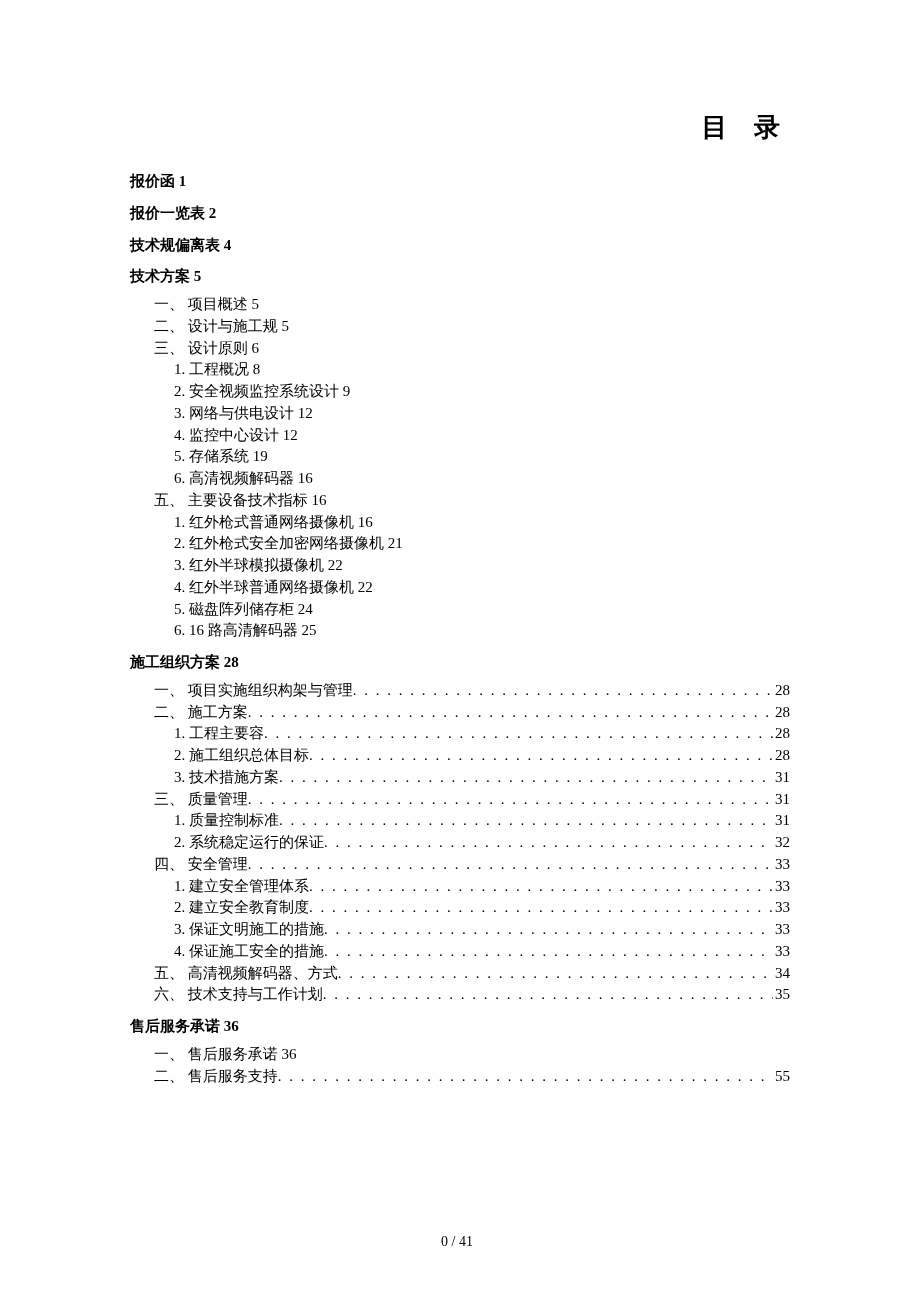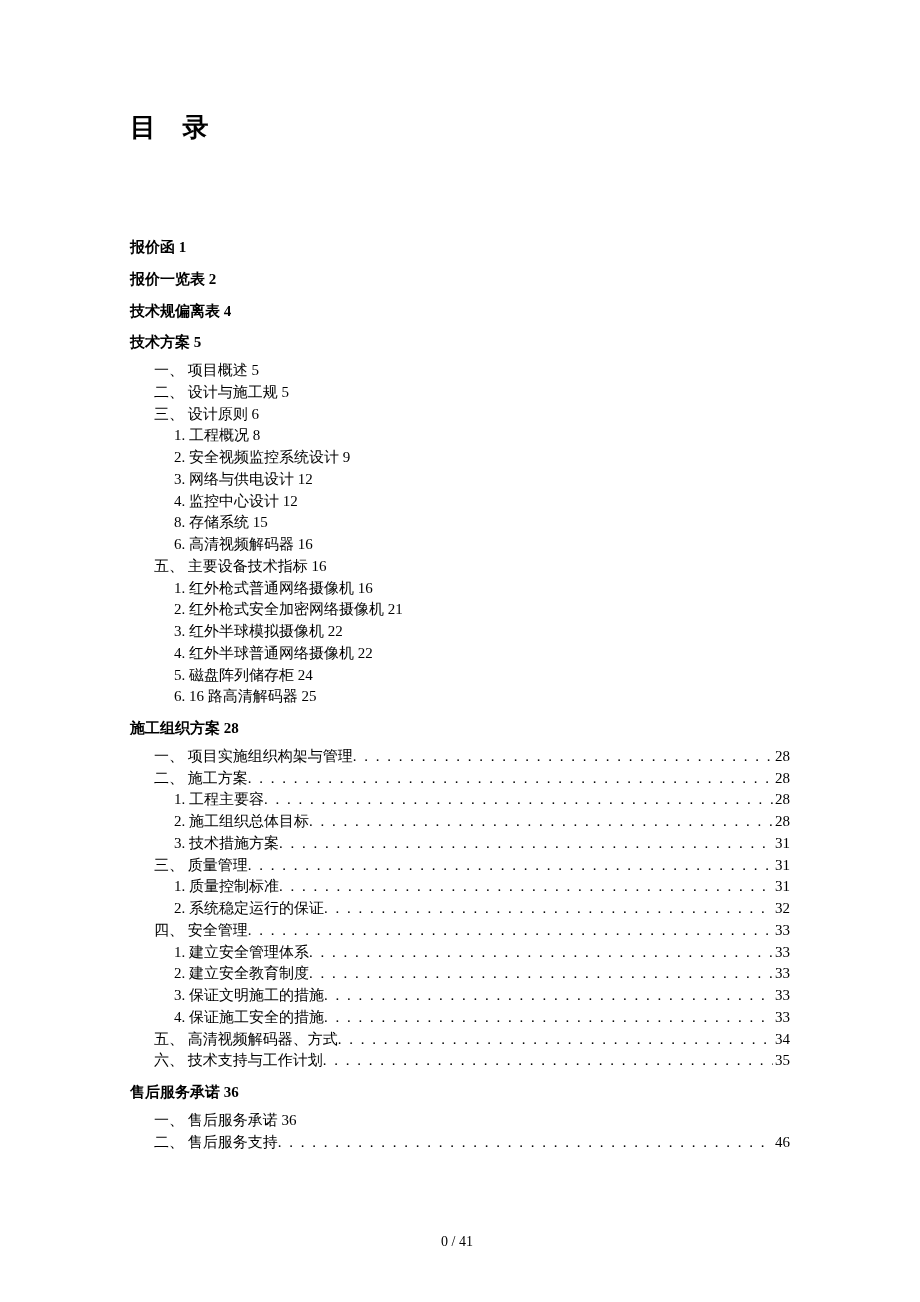--- a/index.html
+++ b/index.html
@@ -11,25 +11,25 @@
     width: 920px;
     height: 1302px;
     box-sizing: border-box;
     position: relative;
   }
   .page {
     padding: 110px 130px 0 130px;
     box-sizing: border-box;
   }
   .title {
-    text-align: left;
+    text-align: right;
     font-weight: bold;
     font-size: 26px;
     letter-spacing: 10px;
-    margin-bottom: 92px;
+    margin-bottom: 26px;
   }
   .toc-list {
     font-size: 15px;
     line-height: 1.45;
   }
   .toc-entry {
     margin: 0;
     white-space: nowrap;
   }
   .toc-bold {
@@ -82,21 +82,21 @@
       <div class="toc-entry indent-0 toc-bold"><span class="toc-label">报价一览表 2</span></div>
       <div class="toc-entry indent-0 toc-bold"><span class="toc-label">技术规偏离表 4</span></div>
       <div class="toc-entry indent-0 toc-bold"><span class="toc-label">技术方案 5</span></div>
       <div class="toc-entry indent-1"><span class="toc-label">一、 项目概述 5</span></div>
       <div class="toc-entry indent-1"><span class="toc-label">二、 设计与施工规 5</span></div>
       <div class="toc-entry indent-1"><span class="toc-label">三、 设计原则 6</span></div>
       <div class="toc-entry indent-2"><span class="toc-label">1.  工程概况 8</span></div>
       <div class="toc-entry indent-2"><span class="toc-label">2.  安全视频监控系统设计 9</span></div>
       <div class="toc-entry indent-2"><span class="toc-label">3.  网络与供电设计 12</span></div>
       <div class="toc-entry indent-2"><span class="toc-label">4.  监控中心设计 12</span></div>
-      <div class="toc-entry indent-2"><span class="toc-label">8.  存储系统 15</span></div>
+      <div class="toc-entry indent-2"><span class="toc-label">5.  存储系统 19</span></div>
       <div class="toc-entry indent-2"><span class="toc-label">6.  高清视频解码器 16</span></div>
       <div class="toc-entry indent-1"><span class="toc-label">五、 主要设备技术指标 16</span></div>
       <div class="toc-entry indent-2"><span class="toc-label">1.  红外枪式普通网络摄像机 16</span></div>
       <div class="toc-entry indent-2"><span class="toc-label">2.  红外枪式安全加密网络摄像机 21</span></div>
       <div class="toc-entry indent-2"><span class="toc-label">3.  红外半球模拟摄像机 22</span></div>
       <div class="toc-entry indent-2"><span class="toc-label">4.  红外半球普通网络摄像机 22</span></div>
       <div class="toc-entry indent-2"><span class="toc-label">5.  磁盘阵列储存柜 24</span></div>
       <div class="toc-entry indent-2"><span class="toc-label">6.  16 路高清解码器 25</span></div>
       <div class="toc-entry indent-0 toc-bold"><span class="toc-label">施工组织方案 28</span></div>
       <div class="toc-entry indent-1">
@@ -203,19 +203,19 @@
           <span class="toc-dots"></span>
           <span class="toc-page">35</span>
         </div>
       </div>
       <div class="toc-entry indent-0 toc-bold"><span class="toc-label">售后服务承诺 36</span></div>
       <div class="toc-entry indent-1"><span class="toc-label">一、 售后服务承诺 36</span></div>
       <div class="toc-entry indent-1">
         <div class="toc-line">
           <span class="toc-label">二、 售后服务支持 </span>
           <span class="toc-dots"></span>
-          <span class="toc-page">46</span>
+          <span class="toc-page">55</span>
         </div>
       </div>
     </div>
 </div>
 
 <div class="footer">0 / 41</div>
 
 </body></html>

